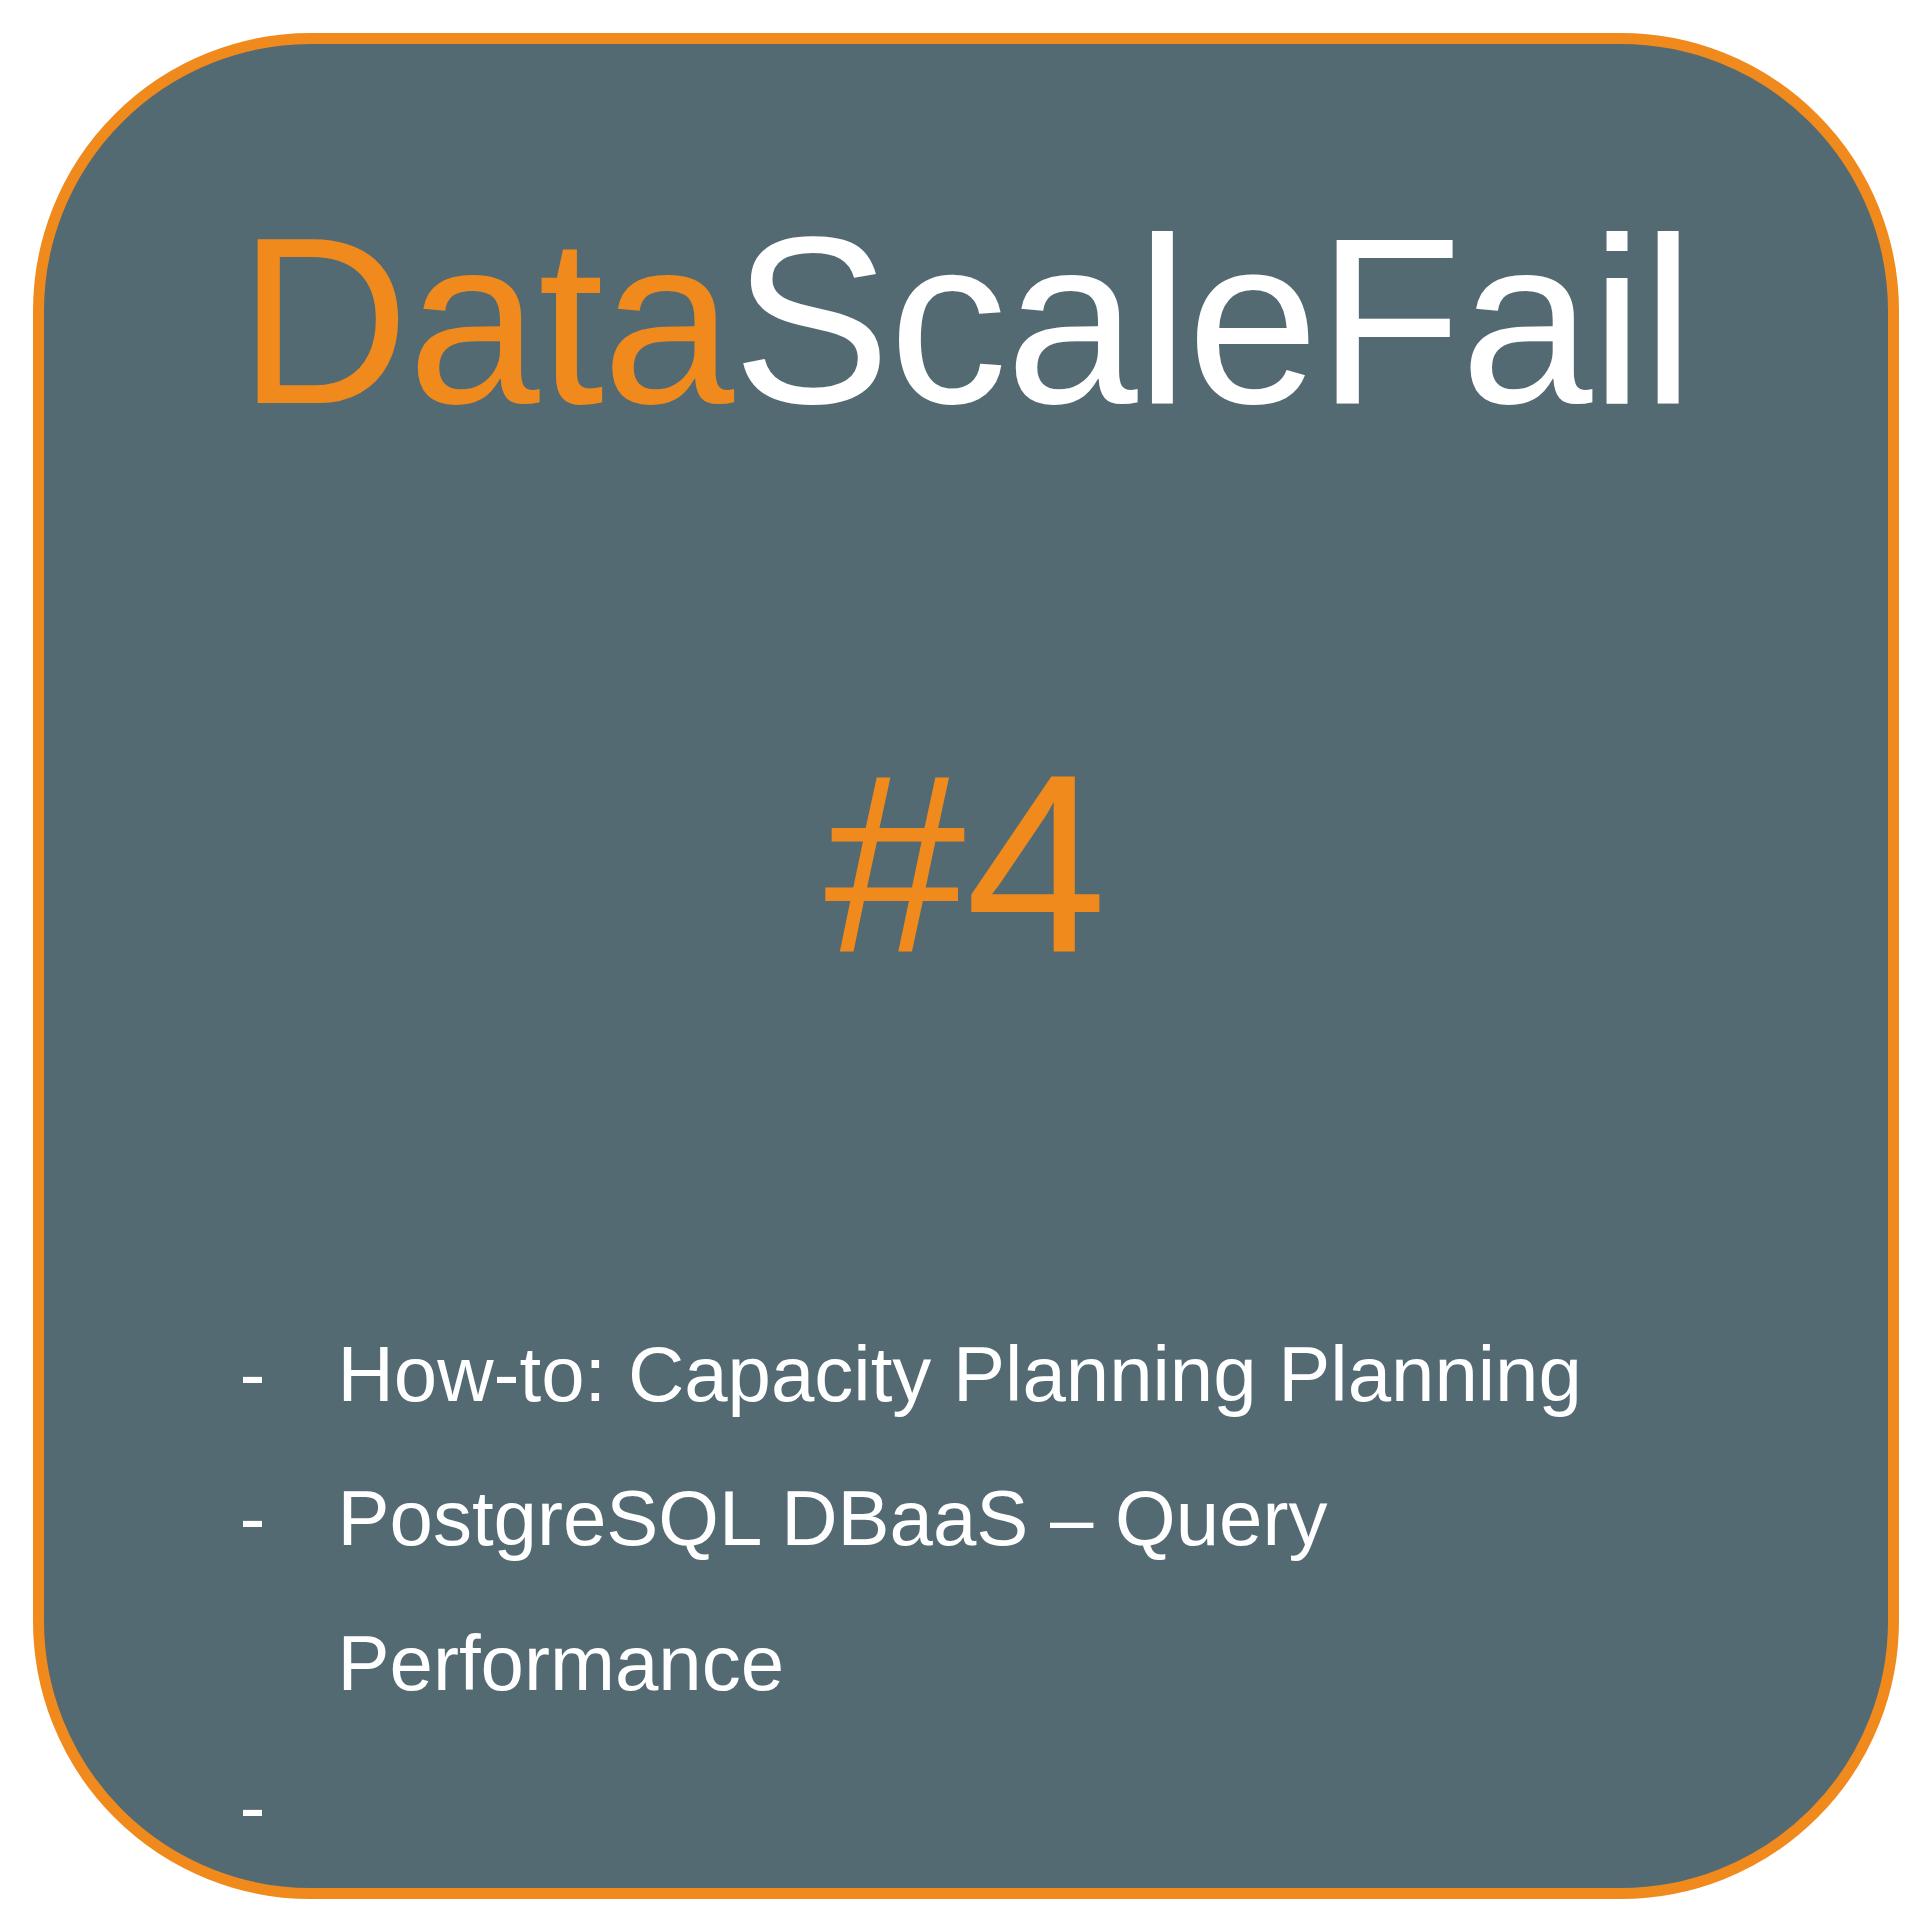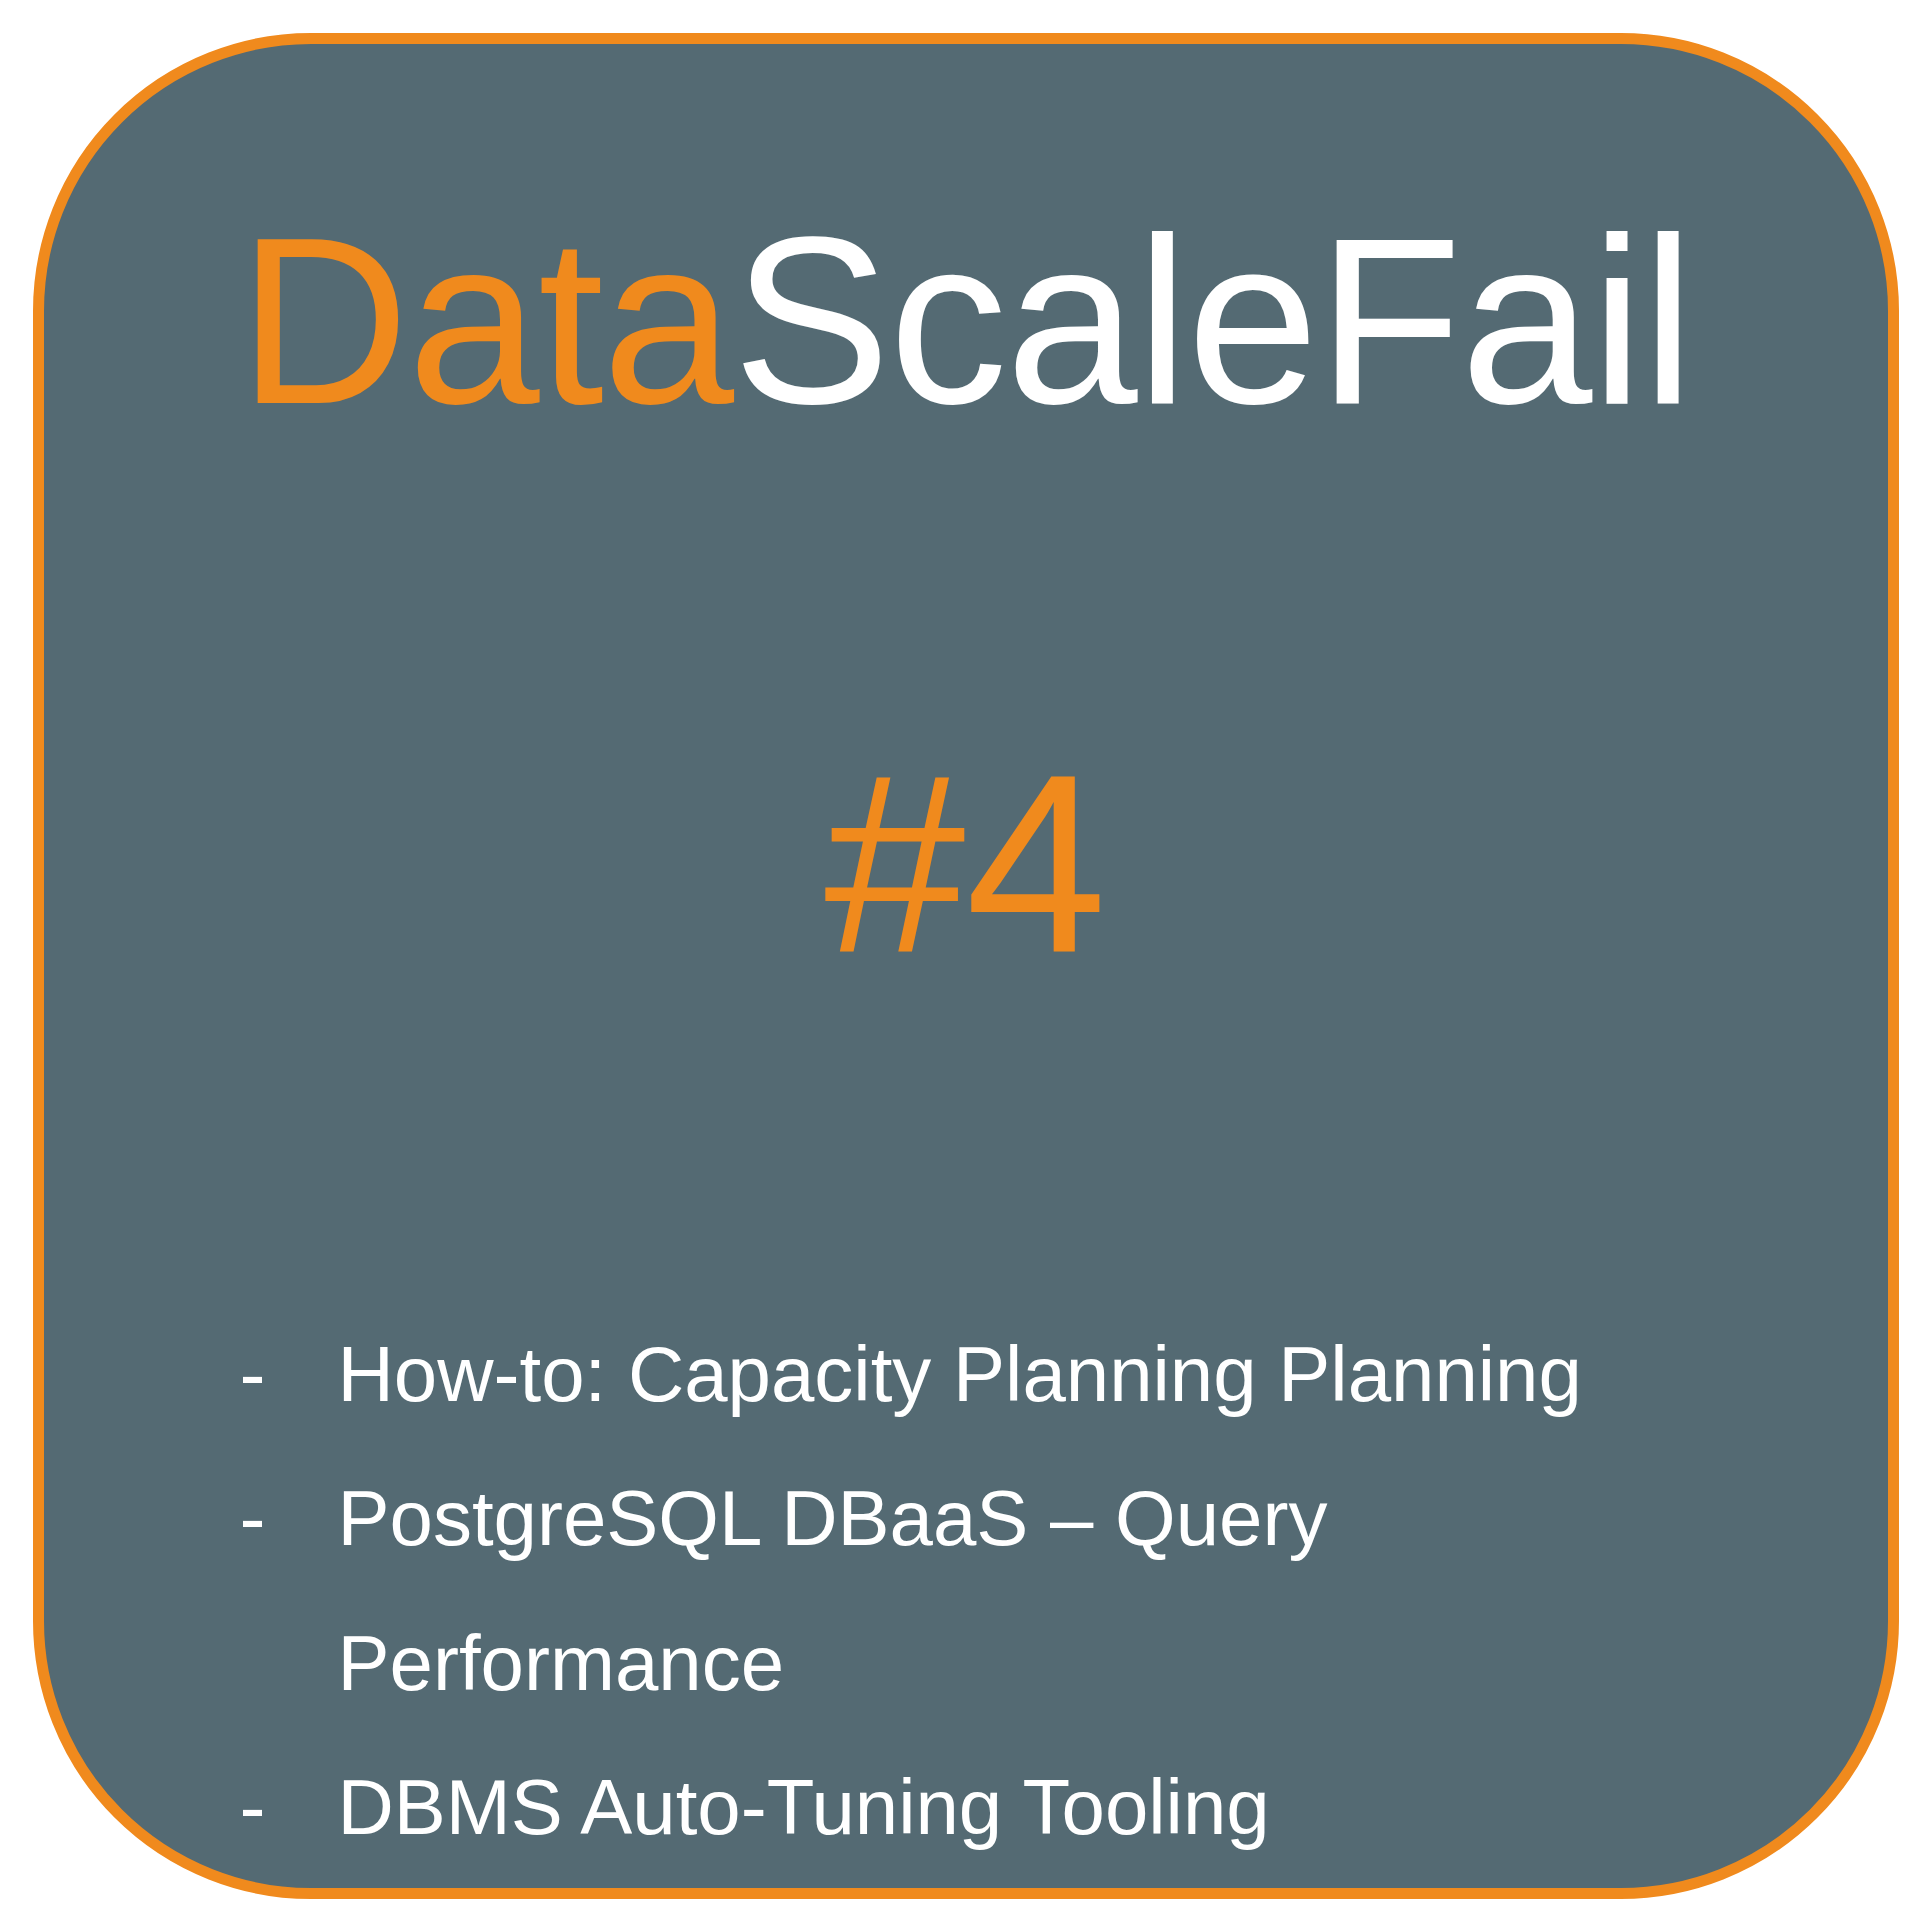--- a/index.html
+++ b/index.html
@@ -77,17 +77,16 @@
     <div class="topic-item">
       <span class="dash">-</span>
       <span>How-to: Capacity Planning Planning</span>
     </div>
     <div class="topic-item">
       <span class="dash">-</span>
       <span>PostgreSQL DBaaS – Query Performance</span>
     </div>
     <div class="topic-item">
       <span class="dash">-</span>
-      <span>DBMS Auto-Tuning Tooling</span>
     </div>
   </div>
 </div>
 
 
 </body></html>

